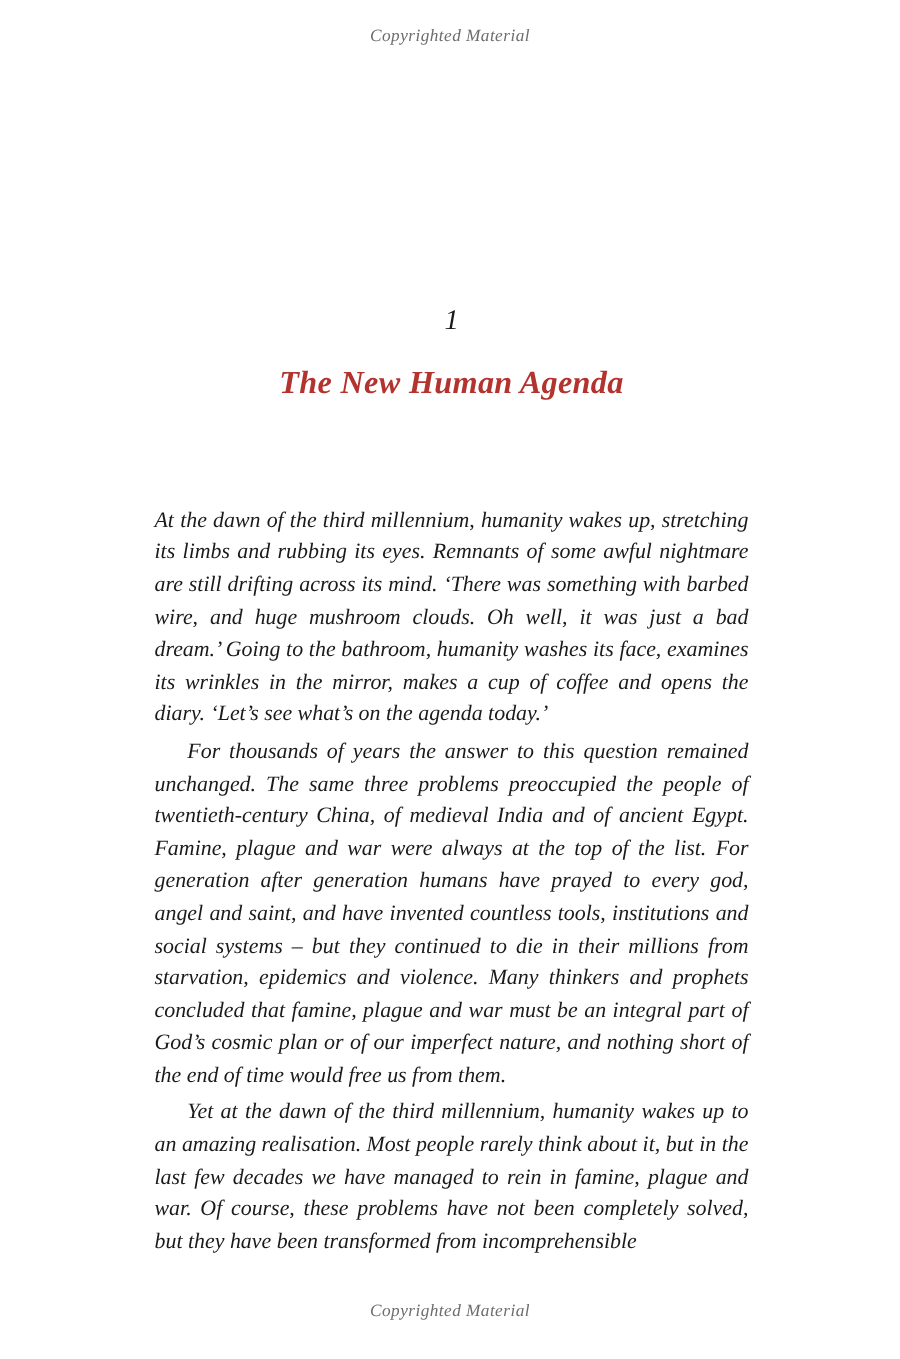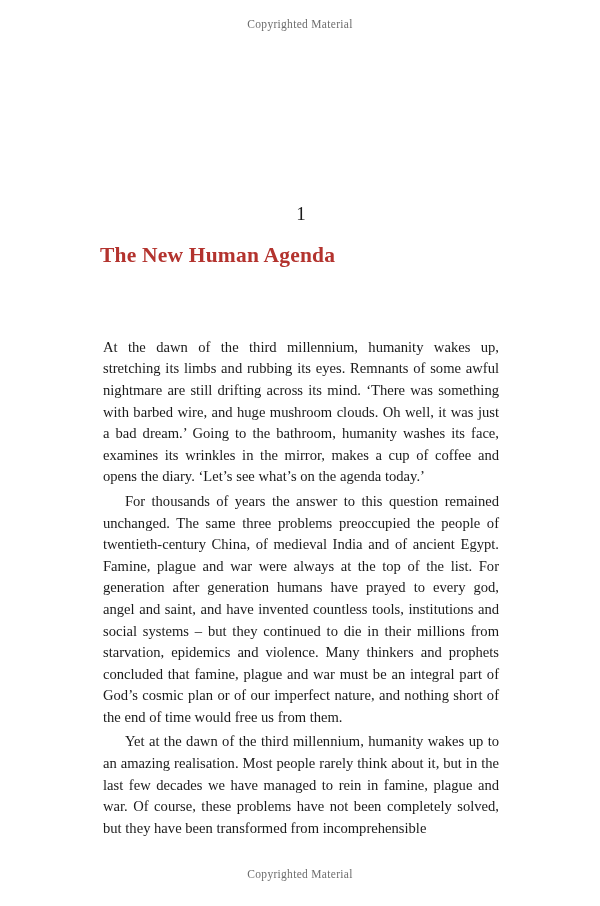--- a/index.html
+++ b/index.html
@@ -13,20 +13,21 @@
     font-family: "Liberation Serif", serif;
     color: #1a1a1a;
     position: relative;
     overflow: hidden;
   }
   .page {
     position: relative;
     width: 600px;
     height: 906px;
     box-sizing: border-box;
+    font-style: italic;
   }
   .watermark {
     position: absolute;
     left: 0;
     width: 600px;
     text-align: center;
     font-family: "Liberation Serif", serif;
     font-size: 11.5px;
     letter-spacing: 0.3px;
     color: #6d6d6d;
@@ -43,21 +44,21 @@
   .chapter-number {
     margin-top: 204px;
     text-align: center;
     font-family: "Liberation Serif", serif;
     font-size: 19px;
     color: #1a1a1a;
     line-height: 1;
   }
   .chapter-title {
     margin-top: 20px;
-    text-align: left;
+    text-align: center;
     font-family: "Liberation Serif", serif;
     font-size: 21.5px;
     color: #b3332e;
     letter-spacing: 0.2px;
     line-height: 1.2;
   }
   .body-text {
     margin-top: 68px;
   }
   .body-text p {

